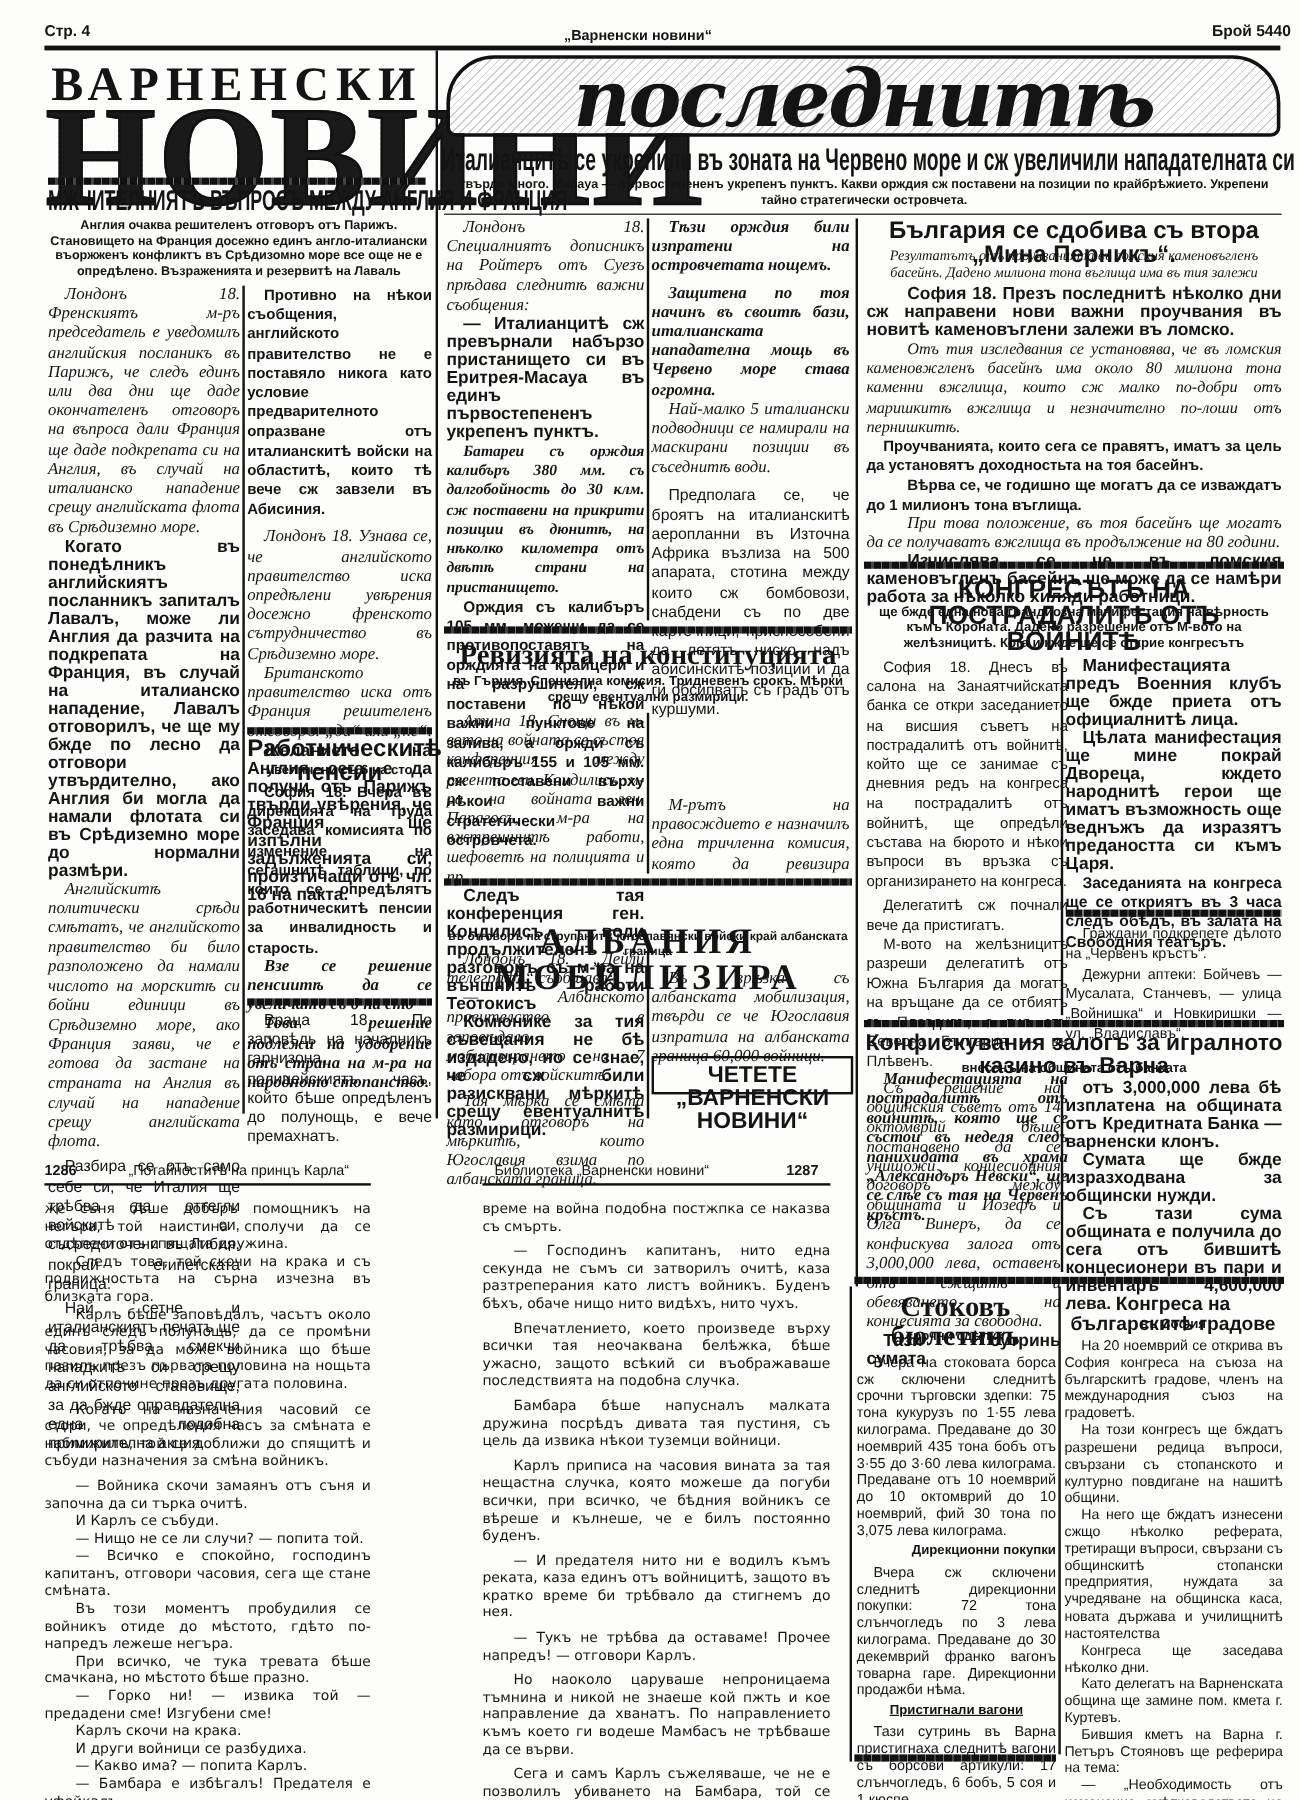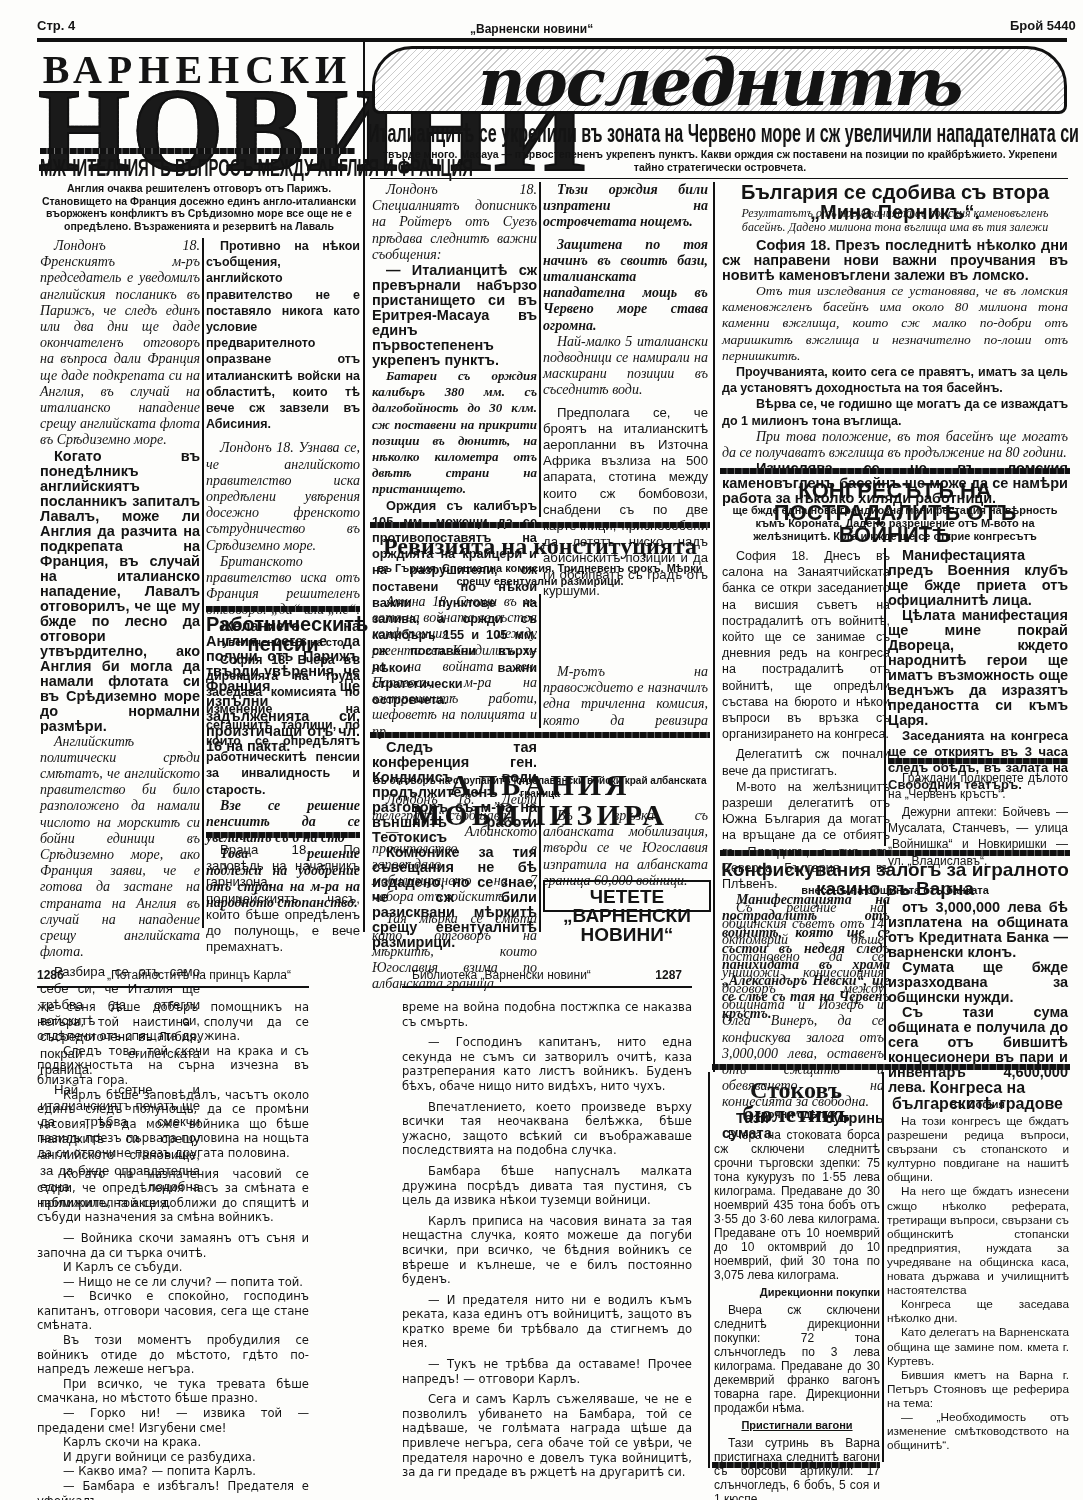--- a/index.html
+++ b/index.html
@@ -198,20 +198,21 @@
 </div>
 <div class="abs rule-thin" style="left:402px;top:986px;width:290px;height:2px;"></div>
 <div class="abs serial" style="left:402px;top:1000px;width:290px;">
   <p style="text-indent:0">време на война подобна постжпка се наказва съ смърть.</p>
   <p class="sp">— Господинъ капитанъ, нито една секунда не съмъ си затворилъ очитѣ, каза разтреперания като листъ войникъ. Буденъ бѣхъ, обаче нищо нито видѣхъ, нито чухъ.</p>
   <p class="sp">Впечатлението, което произведе върху всички тая неочаквана белѣжка, бѣше ужасно, защото всѣкий си въображаваше последствията на подобна случка.</p>
   <p class="sp">Бамбара бѣше напусналъ малката дружина посрѣдъ дивата тая пустиня, съ цель да извика нѣкои туземци войници.</p>
   <p class="sp">Карлъ приписа на часовия вината за тая нещастна случка, която можеше да погуби всички, при всичко, че бѣдния войникъ се вѣреше и кълнеше, че е билъ постоянно буденъ.</p>
   <p class="sp">— И предателя нито ни е водилъ къмъ реката, каза единъ отъ войницитѣ, защото въ кратко време би трѣбвало да стигнемъ до нея.</p>
   <p class="sp">— Тукъ не трѣбва да оставаме! Прочее напредъ! — отговори Карлъ.</p>
+  <p class="sp">Но наоколо царуваше непроницаема тъмнина и никой не знаеше кой пжть и кое направление да хванатъ. По направлението къмъ което ги водеше Мамбасъ не трѣбваше да се върви.</p>
   <p class="sp">Сега и самъ Карлъ съжеляваше, че не е позволилъ убиването на Бамбара, той се надѣваше, че голѣмата награда щѣше да привлече негъра, сега обаче той се увѣри, че предателя нарочно е довелъ тука войницитѣ, за да ги предаде въ ржцетѣ на другаритѣ си.</p>
 
 </div>
 
 <div class="abs vline" style="left:708px;top:1072px;height:396px;"></div>
 <div class="abs hl" style="left:712px;top:1078px;width:168px;font-size:24px;font-family:'Liberation Serif',serif;">Стоковъ бюлетинъ</div>
 <div class="abs sub" style="left:712px;top:1108px;width:168px;">срочни сдѣлки</div>
 <div class="abs col" style="left:714px;top:1128px;width:166px;font-size:12px;line-height:14px;">
   <p>Вчера на стоковата борса сж сключени следнитѣ срочни търговски здепки: 75 тона кукурузъ по 1·55 лева килограма. Предаване до 30 ноемврий 435 тона бобъ отъ 3·55 до 3·60 лева килограма. Предаване отъ 10 ноемврий до 10 октомврий до 10 ноемврий, фий 30 тона по 3,075 лева килограма.</p>
   <div class="sub" style="margin:4px 0;text-align:right;">Дирекционни покупки</div>
@@ -219,20 +220,21 @@
   <div class="sub" style="margin:4px 0;text-decoration:underline;">Пристигнали вагони</div>
   <p>Тази сутринь въ Варна пристигнаха следнитѣ вагони съ борсови артикули: 17 слънчогледъ, 6 бобъ, 5 соя и 1 кюспе.</p>
 
 </div>
 <div class="abs rule-deco" style="left:712px;top:1462px;width:168px;"></div>
 
 <div class="abs vline" style="left:882px;top:1072px;height:390px;"></div>
 <div class="abs hl" style="left:885px;top:1080px;width:185px;font-size:16px;">Конгреса на българскитѣ градове</div>
 <div class="abs sub" style="left:885px;top:1098px;width:185px;">въ София</div>
 <div class="abs col" style="left:887px;top:1114px;width:182px;font-size:11.8px;line-height:14.1px;">
+  <p>На 20 ноемврий се открива въ София конгреса на съюза на българскитѣ градове, членъ на международния съюз на градоветѣ.</p>
   <p>На този конгресъ ще бждатъ разрешени редица въпроси, свързани съ стопанското и културно повдигане на нашитѣ общини.</p>
   <p>На него ще бждатъ изнесени сжщо нѣколко реферата, третиращи въпроси, свързани съ общинскитѣ стопански предприятия, нуждата за учредяване на общинска каса, новата държава и училищнитѣ настоятелства</p>
   <p>Конгреса ще заседава нѣколко дни.</p>
   <p>Като делегатъ на Варненската община ще замине пом. кмета г. Куртевъ.</p>
   <p>Бившия кметъ на Варна г. Петъръ Стояновъ ще реферира на тема:</p>
   <p>— „Необходимость отъ изменение смѣтководството на общинитѣ“.</p>
 
 </div>
 
 </body></html>

